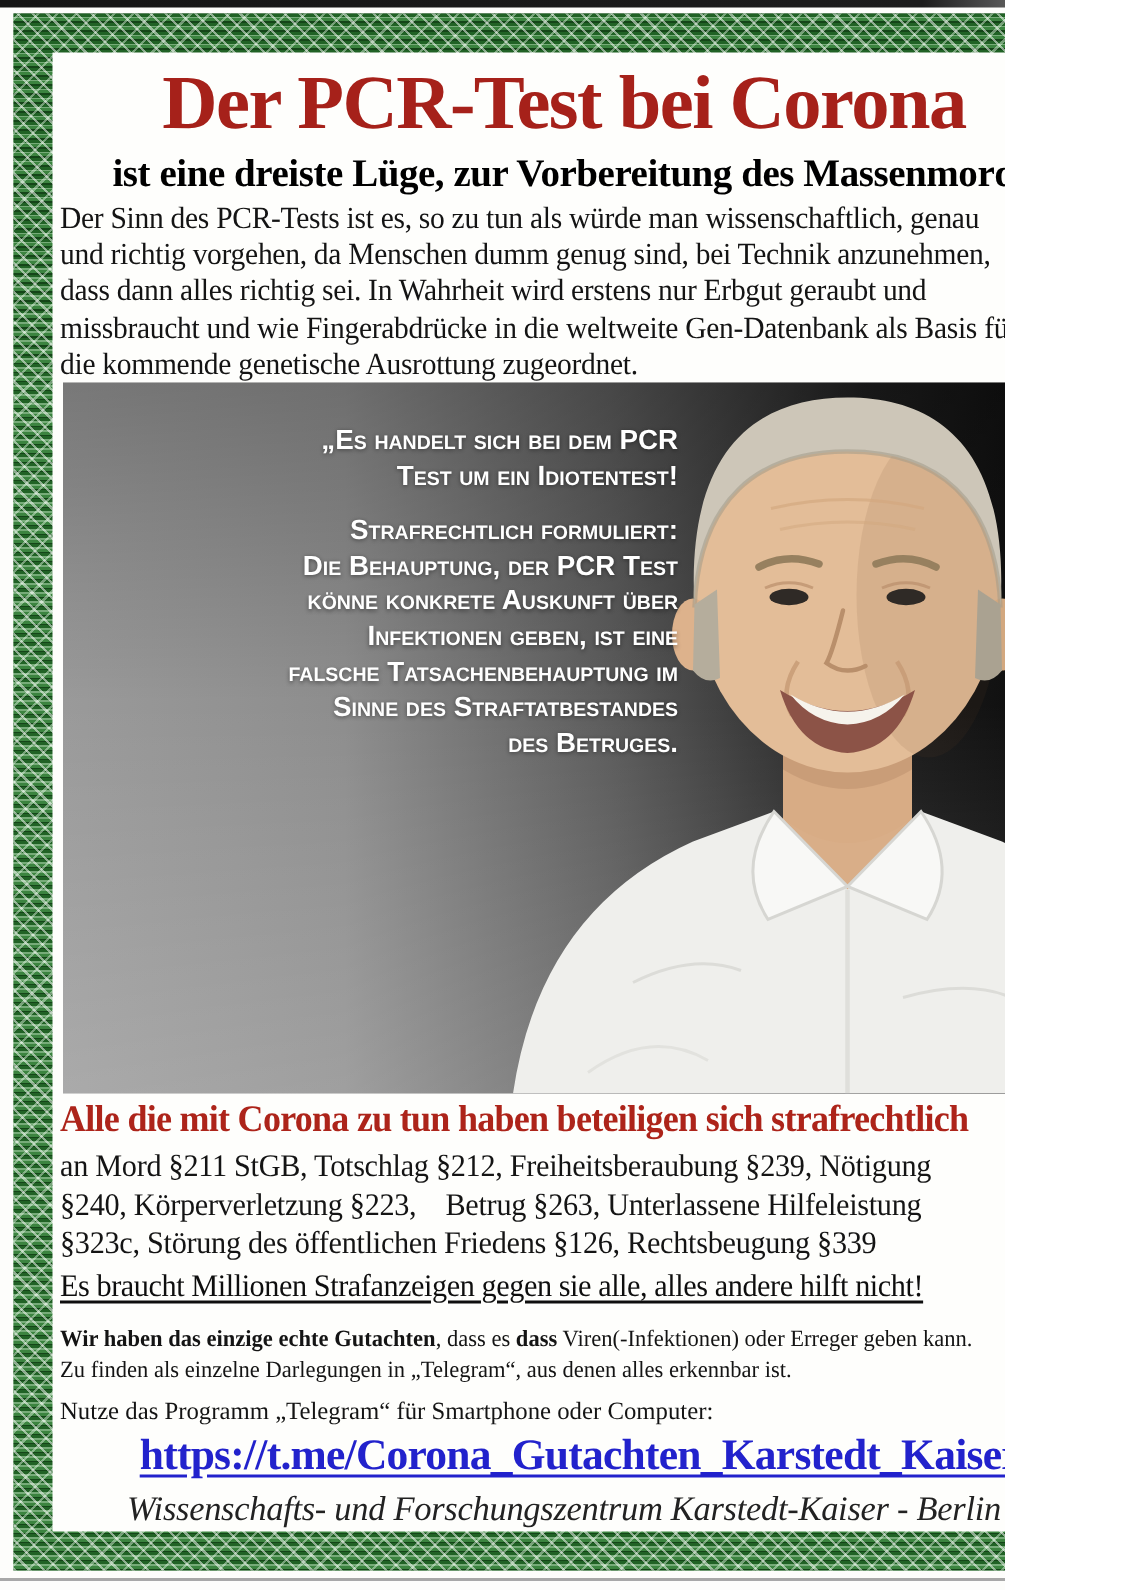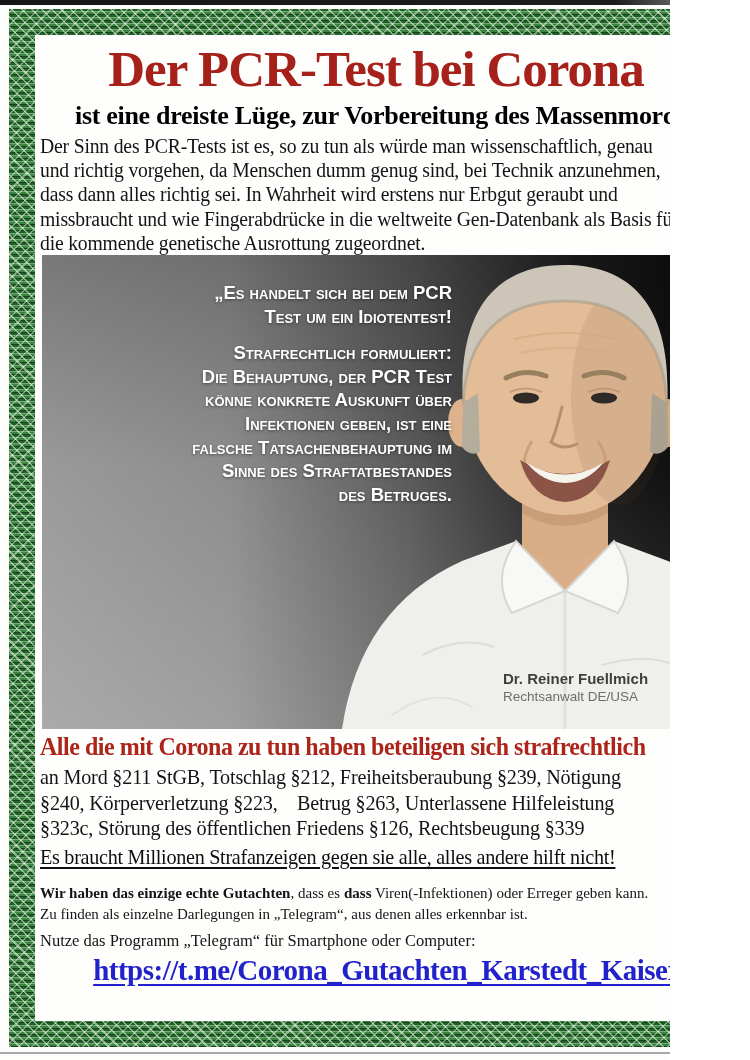--- a/index.html
+++ b/index.html
@@ -142,33 +142,30 @@
 Test um ein Idiotentest!</p>
       <p>Strafrechtlich formuliert:
 Die Behauptung, der PCR Test
 könne konkrete Auskunft über
 Infektionen geben, ist eine
 falsche Tatsachenbehauptung im
 Sinne des Straftatbestandes
 des Betruges.</p>
     </div>
 
-    <div class="caption">
-      <div class="name">Dr. Reiner Fuellmich</div>
-      <div class="role">Rechtsanwalt DE/USA</div>
-    </div>
   </div>
 
   <div class="accuse-h">Alle die mit Corona zu tun haben beteiligen sich strafrechtlich</div>
   <div class="accuse-b">an Mord §211 StGB, Totschlag §212, Freiheitsberaubung §239, Nötigung
 §240, Körperverletzung §223,    Betrug §263, Unterlassene Hilfeleistung
 §323c, Störung des öffentlichen Friedens §126, Rechtsbeugung §339</div>
   <div class="cta">Es braucht Millionen Strafanzeigen gegen sie alle, alles andere hilft nicht!</div>
 
   <div class="gutachten"><b>Wir haben das einzige echte Gutachten</b><span>, dass es </span><b>dass</b><span> Viren(-Infektionen) oder Erreger geben kann.
 Zu finden als einzelne Darlegungen in „Telegram“, aus denen alles erkennbar ist.</span></div>
 
   <div class="hint">Nutze das Programm „Telegram“ für Smartphone oder Computer:</div>
 
   <div class="tlink"><a style="color:#2222cc;margin-left:21px;">https://t.me/Corona_Gutachten_Karstedt_Kaiser</a></div>
 
+  <div class="footer">Wissenschafts- und Forschungszentrum Karstedt-Kaiser - Berlin</div>
 
 </div>
 
 </body></html>

